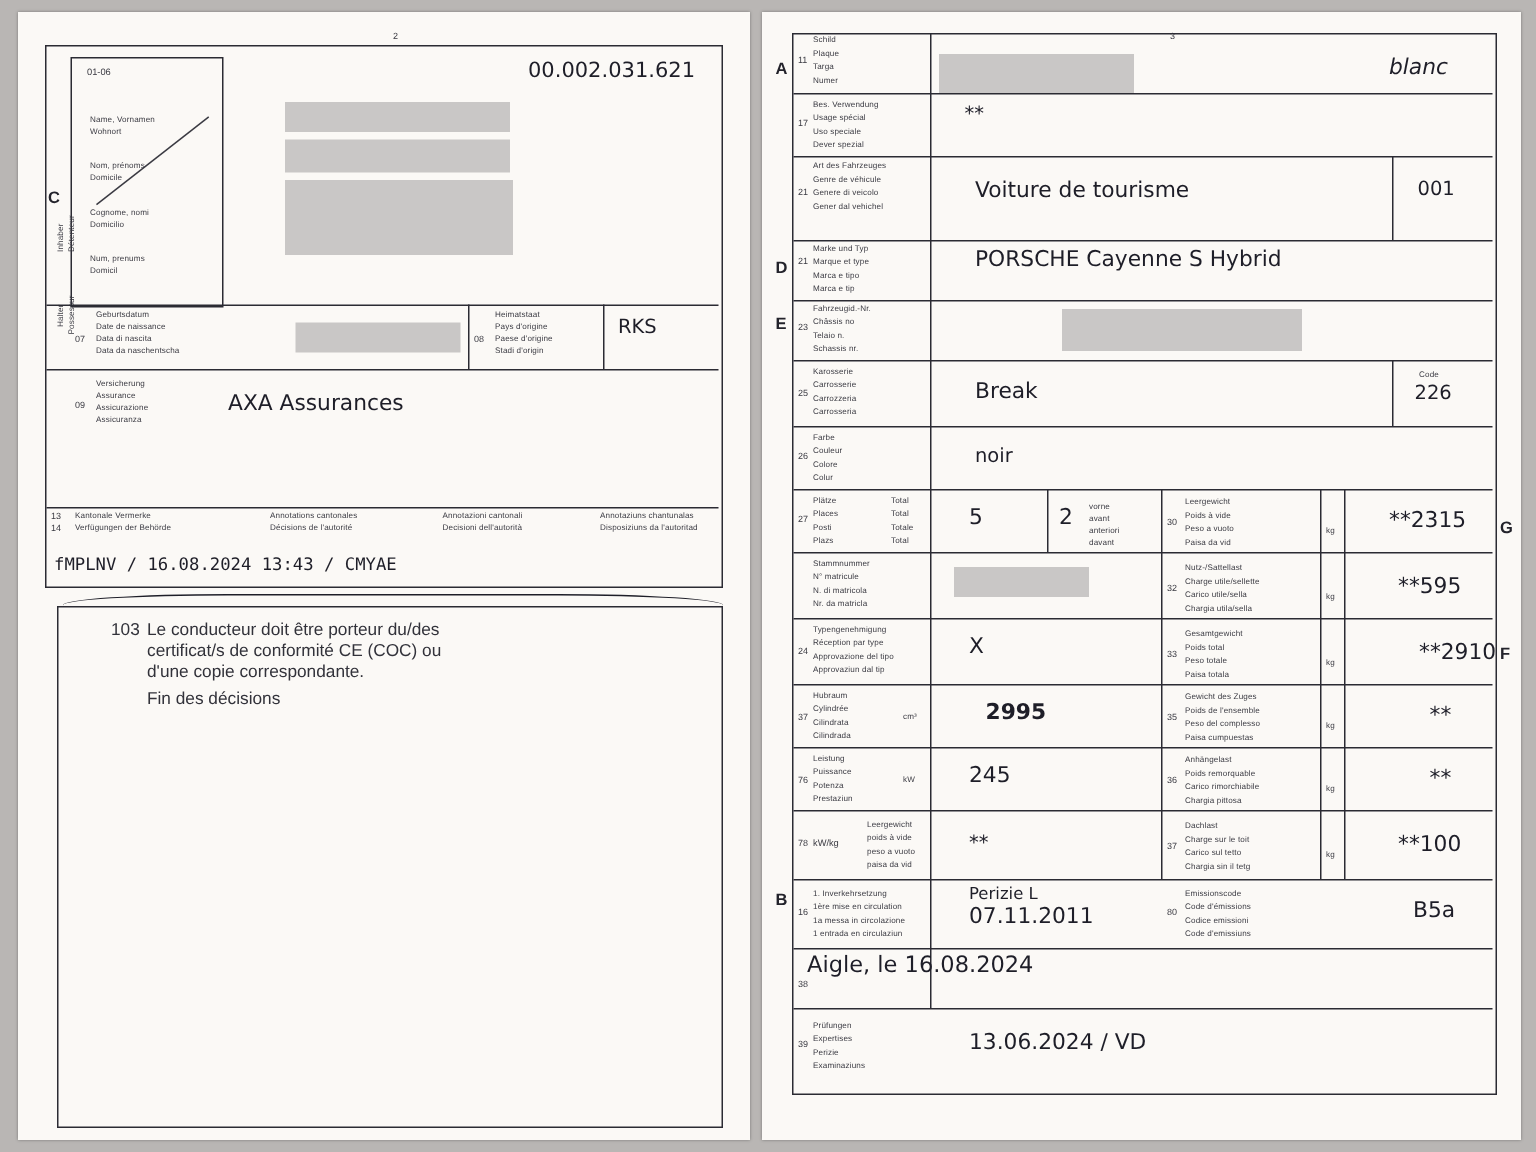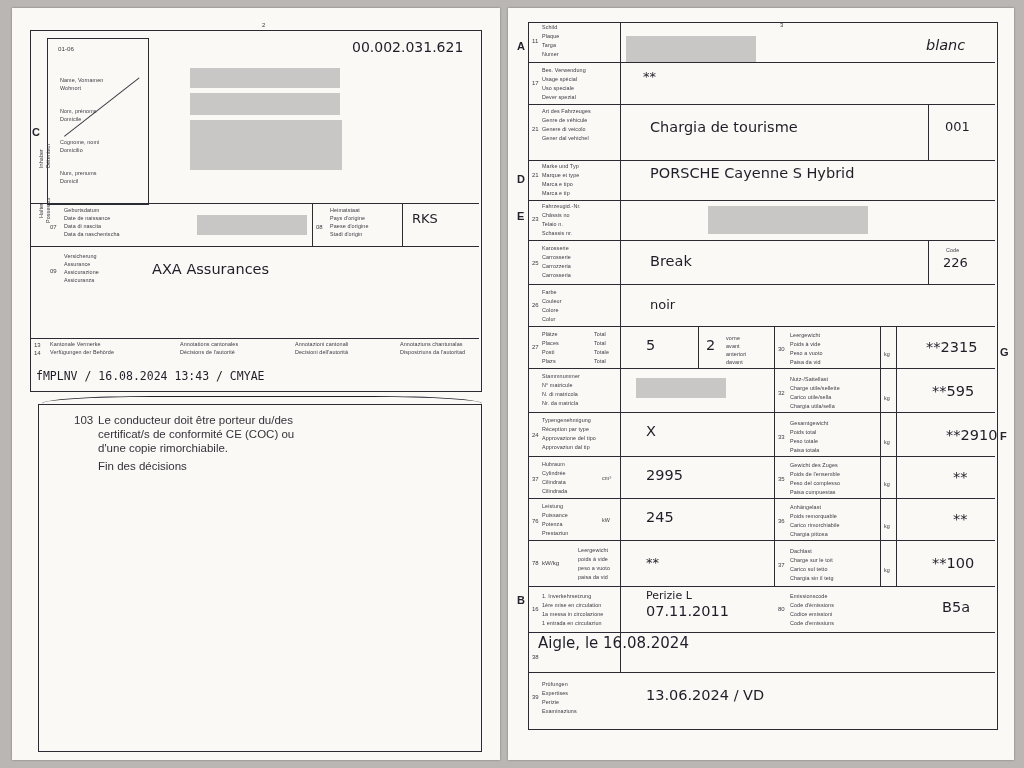--- a/index.html
+++ b/index.html
@@ -113,21 +113,21 @@
   <div class="t tiny" style="left:388px;top:334px;">Annotaziuns chantunalas</div>
   <div class="t tiny" style="left:388px;top:342px;">Disposiziuns da l'autoritad</div>
 
   <div class="t mono" style="left:24px;top:362px;font-size:11.5px;">fMPLNV / 16.08.2024 13:43 / CMYAE</div>
 
   <div class="frame" style="left:26px;top:396px;width:442px;height:346px;"></div>
   <div class="curve" style="left:30px;top:388px;width:440px;height:14px;border-radius:50%/100%;border-bottom:none;border-top:1.5px solid #1e1e28;"></div>
   <div class="t small" style="left:62px;top:406px;font-size:11.5px;">103</div>
   <div class="t small" style="left:86px;top:406px;font-size:11.5px;">Le conducteur doit être porteur du/des</div>
   <div class="t small" style="left:86px;top:420px;font-size:11.5px;">certificat/s de conformité CE (COC) ou</div>
-  <div class="t small" style="left:86px;top:434px;font-size:11.5px;">d'une copie rimorchiabile.</div>
+  <div class="t small" style="left:86px;top:434px;font-size:11.5px;">d'une copie correspondante.</div>
   <div class="t small" style="left:86px;top:452px;font-size:11.5px;">Fin des décisions</div>
 </div>
 
 <div class="page" id="right-page">
 
   <div class="t num" style="left:272px;top:14px;">3</div>
 
   <div class="frame" style="left:20px;top:14px;width:468px;height:706px;"></div>
 
   <div class="hl" style="left:21px;top:54px;width:466px;height:1px;"></div>
@@ -174,21 +174,21 @@
   <div class="t tiny" style="left:34px;top:69px;">Usage spécial</div>
   <div class="t tiny" style="left:34px;top:78px;">Uso speciale</div>
   <div class="t tiny" style="left:34px;top:87px;">Dever spezial</div>
   <div class="t hand" style="left:135px;top:62px;">**</div>
 
   <div class="t num" style="left:24px;top:118px;">21</div>
   <div class="t tiny" style="left:34px;top:101px;">Art des Fahrzeuges</div>
   <div class="t tiny" style="left:34px;top:110px;">Genre de véhicule</div>
   <div class="t tiny" style="left:34px;top:119px;">Genere di veicolo</div>
   <div class="t tiny" style="left:34px;top:128px;">Gener dal vehichel</div>
-  <div class="t hand-lg" style="left:142px;top:112px;">Chargia de tourisme</div>
+  <div class="t hand-lg" style="left:142px;top:112px;">Voiture de tourisme</div>
   <div class="t hand" style="left:437px;top:112px;">001</div>
 
   <div class="t num" style="left:24px;top:164px;">21</div>
   <div class="t tiny" style="left:34px;top:156px;">Marke und Typ</div>
   <div class="t tiny" style="left:34px;top:165px;">Marque et type</div>
   <div class="t tiny" style="left:34px;top:174px;">Marca e tipo</div>
   <div class="t tiny" style="left:34px;top:183px;">Marca e tip</div>
   <div class="t hand-lg" style="left:142px;top:158px;">PORSCHE Cayenne S Hybrid</div>
 
   <div class="t num" style="left:24px;top:208px;">23</div>
@@ -290,21 +290,21 @@
   <div class="t tiny" style="left:34px;top:428px;">Approvazione del tipo</div>
   <div class="t tiny" style="left:34px;top:437px;">Approvaziun dal tip</div>
   <div class="t hand-lg" style="left:138px;top:416px;">X</div>
 
   <div class="t num" style="left:24px;top:468px;">37</div>
   <div class="t tiny" style="left:34px;top:454px;">Hubraum</div>
   <div class="t tiny" style="left:34px;top:463px;">Cylindrée</div>
   <div class="t tiny" style="left:34px;top:472px;">Cilindrata</div>
   <div class="t tiny" style="left:34px;top:481px;">Cilindrada</div>
   <div class="t tiny" style="left:94px;top:468px;">cm³</div>
-  <div class="t hand-lg" style="left:138px;top:460px;">2995</div>
+  <div class="t hand-lg" style="left:149px;top:460px;font-weight:bold;">2995</div>
 
   <div class="t num" style="left:24px;top:510px;">76</div>
   <div class="t tiny" style="left:34px;top:496px;">Leistung</div>
   <div class="t tiny" style="left:34px;top:505px;">Puissance</div>
   <div class="t tiny" style="left:34px;top:514px;">Potenza</div>
   <div class="t tiny" style="left:34px;top:523px;">Prestaziun</div>
   <div class="t tiny" style="left:94px;top:510px;">kW</div>
   <div class="t hand-lg" style="left:138px;top:502px;">245</div>
 
   <div class="t num" style="left:24px;top:552px;">78</div>

